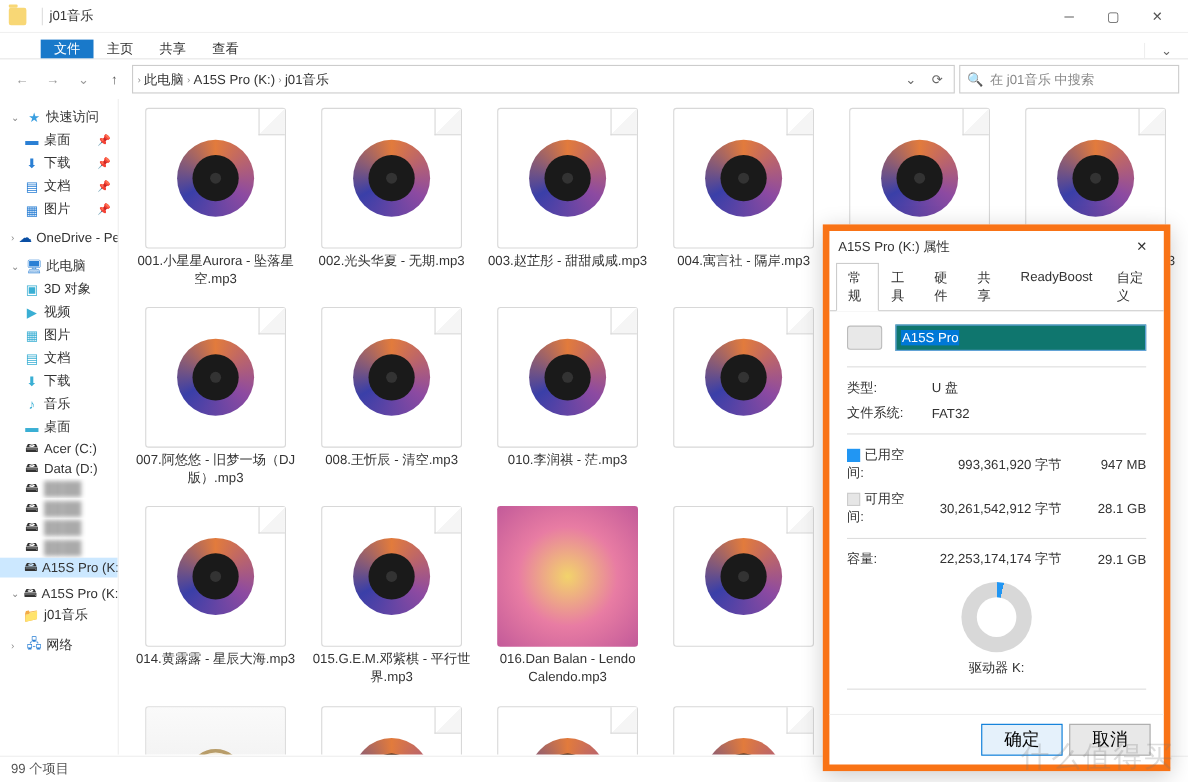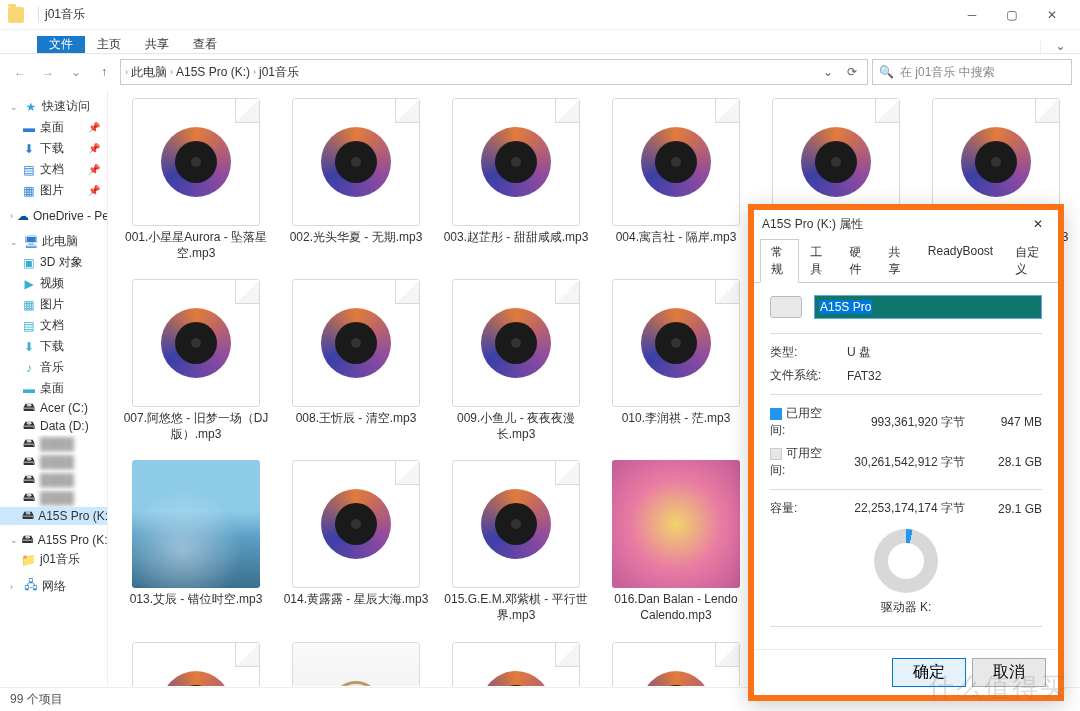--- a/index.html
+++ b/index.html
@@ -322,29 +322,20 @@
           </div>
           <div class="file-label">008.王忻辰 - 清空.mp3</div>
         </div>
         <div class="file-item">
           <div class="file-thumb ">
             <div class="corner"></div>
             <div class="music-disc">
               <div class="inner"></div>
             </div>
           </div>
-          <div class="file-label">009.小鱼儿 - 夜夜夜漫长.mp3</div>
-        </div>
-        <div class="file-item">
-          <div class="file-thumb ">
-            <div class="corner"></div>
-            <div class="music-disc">
-              <div class="inner"></div>
-            </div>
-          </div>
           <div class="file-label">010.李润祺 - 茫.mp3</div>
         </div>
         <div class="file-item">
           <div class="file-thumb ">
             <div class="corner"></div>
             <div class="music-disc">
               <div class="inner"></div>
             </div>
           </div>
           <div class="file-label"></div>

